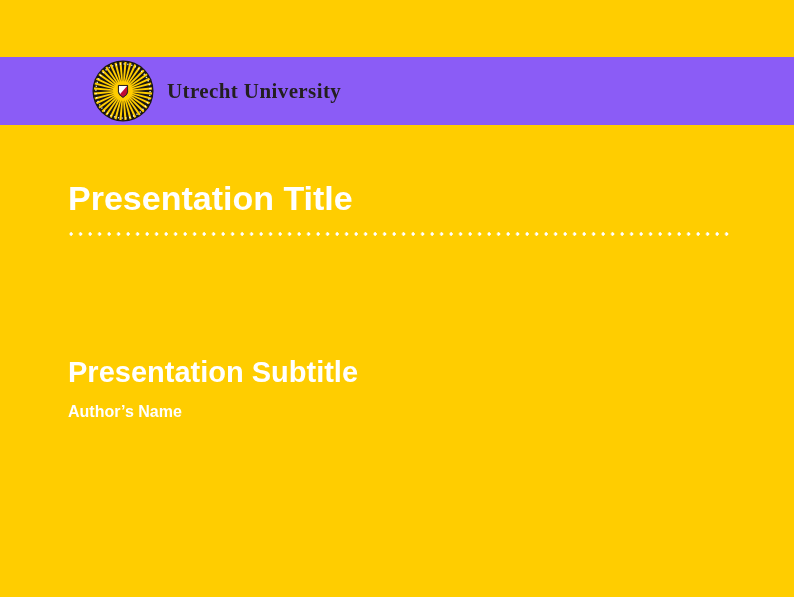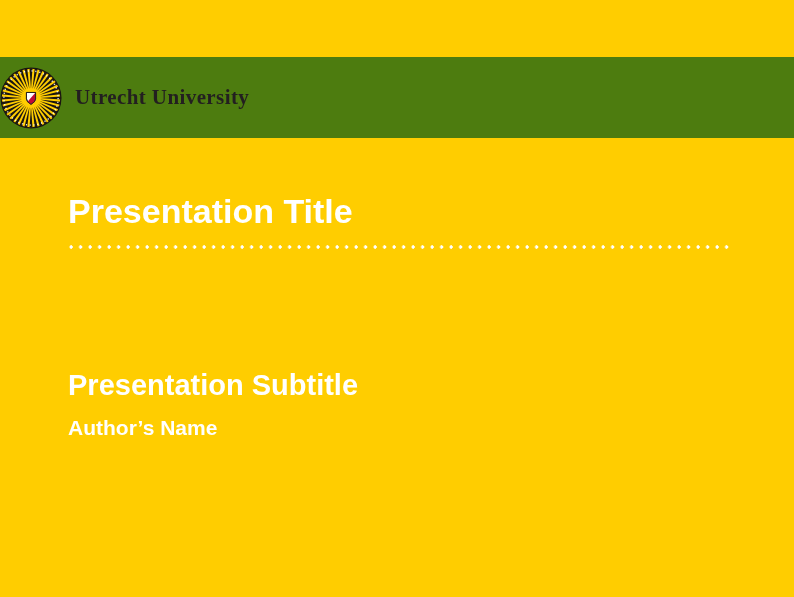--- a/index.html
+++ b/index.html
@@ -18,22 +18,23 @@
   .slide{
     width:794px;height:597px;position:relative;
     display:flex;flex-direction:column;
   }
   .top-bar{
     height:57px;width:100%;
     background:var(--brand-yellow);
     flex:0 0 auto;
   }
   .logo-band{
-    height:81px;width:100%;background:#4d7c0f;
+    height:68px;width:100%;background:#8b5cf6;
     display:flex;align-items:center;
+    padding-left:92px;
     flex:0 0 auto;
   }
   .seal{
     width:62px;height:62px;flex:0 0 auto;
     display:block;
   }
   .wordmark{
     margin-left:13px;
     font-family:"Liberation Serif","DejaVu Serif",serif;
     font-weight:700;
@@ -61,21 +62,21 @@
   }
   .subtitle{
     margin-top:118px;
     color:var(--text-on-yellow);
     font-size:29px;line-height:1.2;font-weight:700;
     white-space:nowrap;
   }
   .author{
     margin-top:12px;
     color:var(--text-on-yellow);
-    font-size:21px;line-height:1.2;font-weight:700;
+    font-size:16px;line-height:1.2;font-weight:700;
     white-space:nowrap;
   }
 </style>
 </head>
 <body>
 
 <div class="slide">
 
   <div class="top-bar"></div>
 

